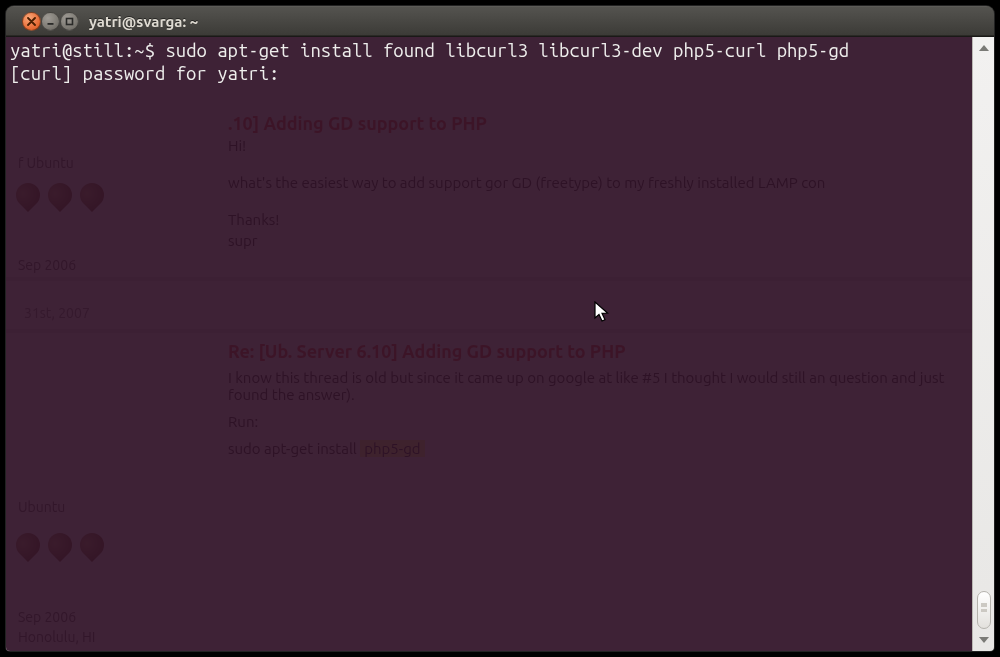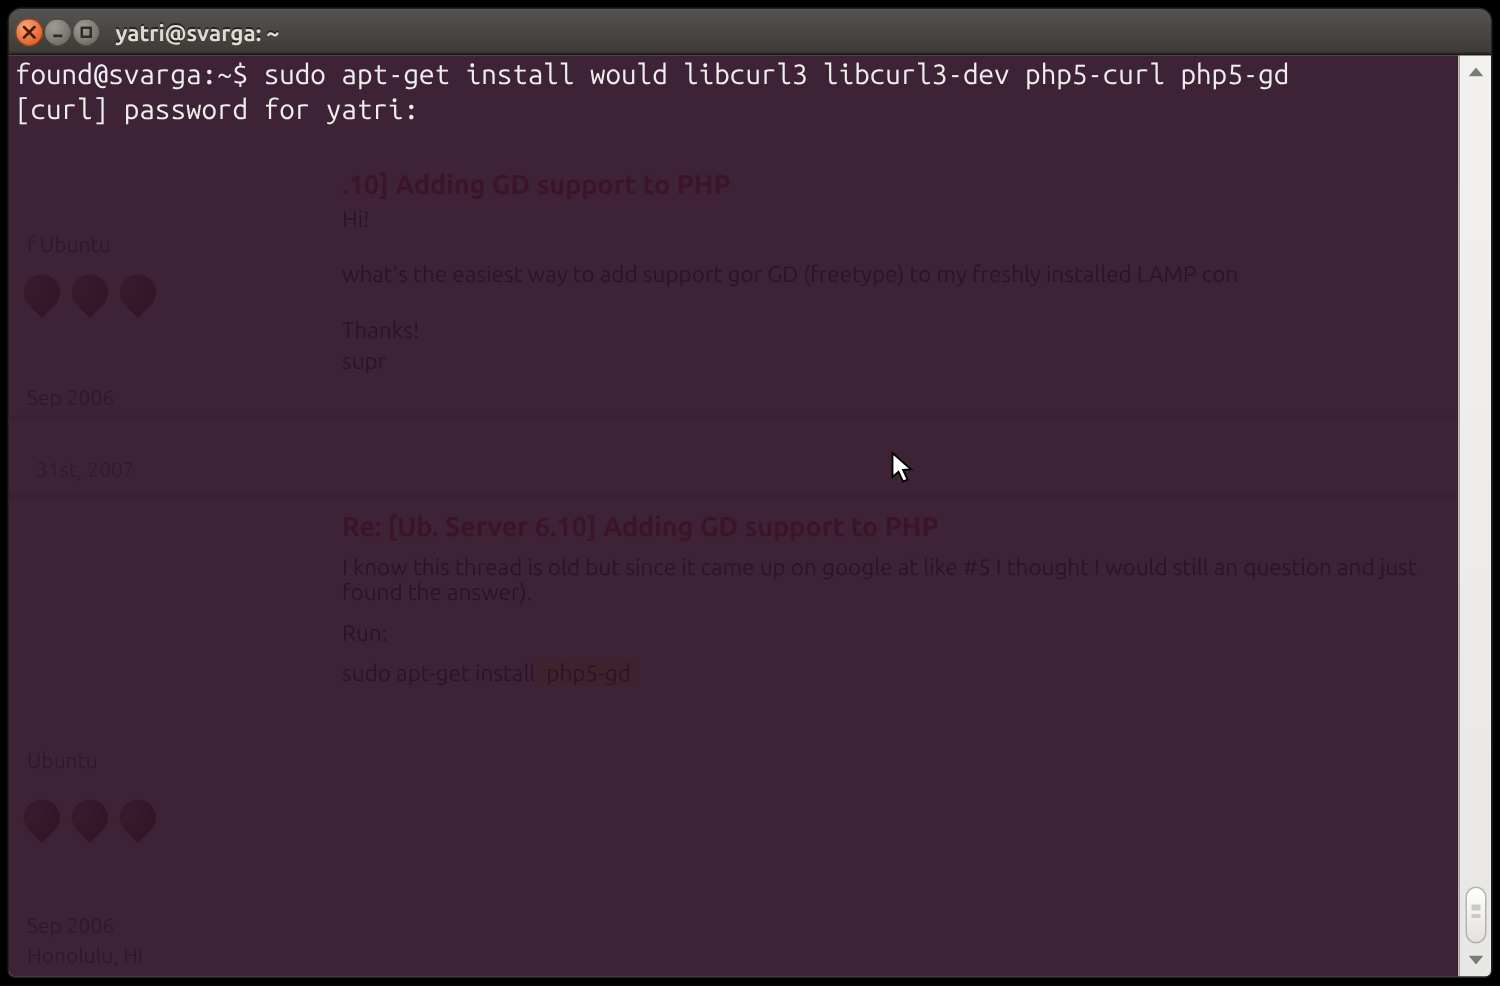--- a/index.html
+++ b/index.html
@@ -22,21 +22,21 @@
       box-shadow: 0 0 0 1px #222;
       background: #3c3b37;
     }
     .titlebar {
       height: 30px;
       border-top: 1px solid #5c5b57;
       border-bottom: 1px solid #2a2925;
       background: linear-gradient(#54534f, #3c3b37);
       display: flex;
       align-items: center;
-      padding-left: 4px;
+      padding-left: 16px;
       gap: 0;
     }
     .win-btn {
       width: 19px;
       height: 19px;
       border-radius: 50%;
       display: flex;
       align-items: center;
       justify-content: center;
       font-size: 12px;
@@ -207,21 +207,21 @@
             <div class="meta" style="position:absolute; top:564px; left:6px;">Sep 2006</div>
             <div class="meta" style="position:absolute; top:584px; left:6px;">Honolulu, HI</div>
             <h3>Re: [Ub. Server 6.10] Adding GD support to PHP</h3>
             <p style="margin-top:8px">I know this thread is old but since it came up on google at like #5 I thought I would still an question and just found the answer).</p>
             <p style="margin-top:10px">Run:</p>
             <p style="margin-top:10px"><span>sudo apt-get install </span><span class="hl">php5-gd</span></p>
           </div>
         </div>
       </div>
 
-      <div class="term-overlay"><span>found@svarga:~$ </span><span>sudo apt-get install would libcurl3 libcurl3-dev php5-curl php5-gd</span>
+      <div class="term-overlay"><span>yatri@still:~$ </span><span>sudo apt-get install found libcurl3 libcurl3-dev php5-curl php5-gd</span>
 <span class="cursor-after">[curl] password for yatri:</span></div>
 
       <div class="cursor">
         <svg width="18" height="24" viewBox="0 0 18 24">
           <path d="M1 1 L1 17 L5 13.5 L8 20 L11 18.7 L8 12.3 L13.5 12 Z" fill="#fff" stroke="#000" stroke-width="1.2"></path>
         </svg>
       </div>
     </div>
 
     <div class="scrollbar">

